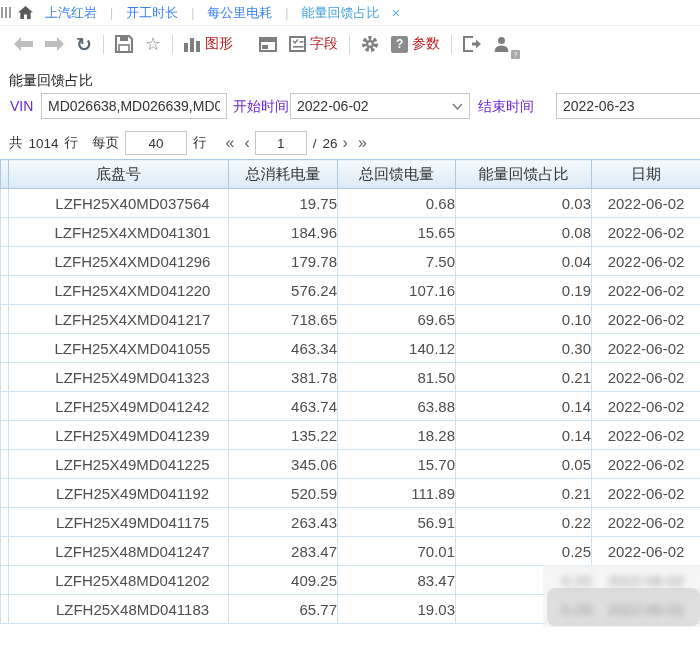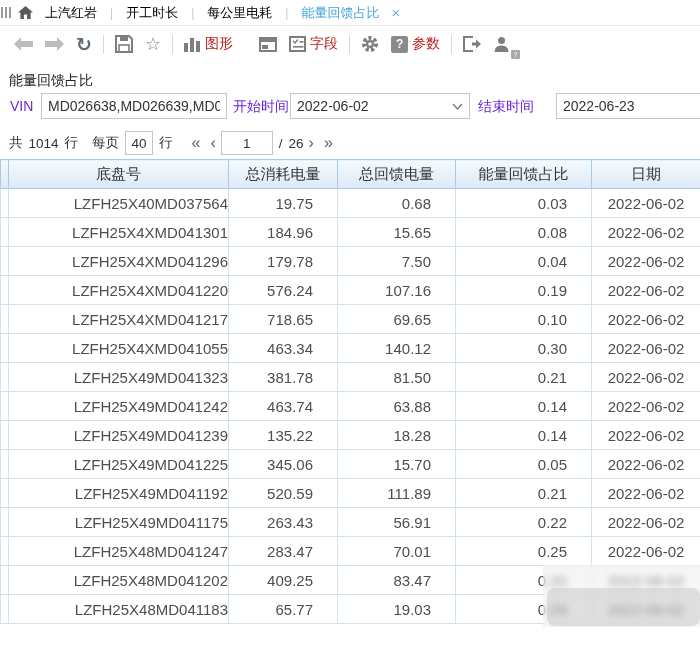--- a/index.html
+++ b/index.html
@@ -6,21 +6,21 @@
   html,body { background:#fff; }
   body { font-family:"Liberation Sans","DejaVu Sans",sans-serif; }
   #app { position:relative; width:700px; height:647px; background:#fff; overflow:hidden; }
 
   
   .tabbar { position:absolute; left:0; top:0; width:700px; height:26px;
             display:flex; align-items:center; border-bottom:1px solid #ececec; }
   .grip { display:flex; gap:2px; margin-left:1px; margin-right:7px; }
   .grip i { display:block; width:2px; height:11px; background:#9b9b9b; }
   .home { margin-right:8px; display:flex; align-items:center; }
-  .tab { font-size:13px; color:#000000; padding:0 4px; white-space:nowrap; cursor:default; }
+  .tab { font-size:13px; color:#3b82f6; padding:0 4px; white-space:nowrap; cursor:default; }
   .tab.active { color:#44a5da; }
   .tabsep { color:#c9c9c9; font-size:12px; padding:0 9px; }
   .tabclose { color:#63b4e0; font-size:15px; margin-left:8px; cursor:default; }
 
   
   .toolbar { position:absolute; left:0; top:26px; width:700px; height:36px;
              display:flex; align-items:center; padding-left:8px; }
   .tbtn { display:flex; align-items:center; gap:4px; padding:0 6px; height:26px; }
   .tlabel { font-size:14px; color:#b91c1c; white-space:nowrap; }
   .tsep { width:1px; height:19px; background:#d8d8d8; margin:0 5px; }
@@ -53,22 +53,22 @@
             color:#333; font-family:inherit; background:#fff; }
   .parrow { font-size:16px; color:#5e5e5e; padding:0 5px; cursor:default; }
 
   
   .grid { position:absolute; left:0; top:159px; width:700px; border-collapse:collapse; table-layout:fixed; }
   .grid th { height:29px; background:linear-gradient(#f5fafd,#dbeaf6); border:1px solid #abc9e2;
              font-size:15px; font-weight:400; color:#333; text-align:center; }
   .grid td { height:29px; border:1px solid #cfe2f2; font-size:15px; color:#4e4e4e;
              white-space:nowrap; overflow:hidden; background:#fff; }
   .grid td.gutter, .grid th.gutter { padding:0; }
-  .grid td.c0 { text-align:right; padding-left:28px; }
-  .grid td.c1, .grid td.c2, .grid td.c3 { text-align:right; padding-right:24px; }
+  .grid td.c0 { text-align:center; padding-left:28px; }
+  .grid td.c1, .grid td.c2, .grid td.c3 { text-align:right; padding-right:0; }
   .grid td.c4 { text-align:center; }
 
   
   .wm-smudge { position:absolute; left:543px; top:565px; width:157px; height:62px;
                background:rgba(236,236,236,0.45); -webkit-backdrop-filter:blur(3px); backdrop-filter:blur(3px); }
   .wm-band { position:absolute; left:547px; top:588px; width:153px; height:38px; border-radius:8px;
              background:rgba(140,140,140,0.22); -webkit-backdrop-filter:blur(1.5px); backdrop-filter:blur(1.5px); }
 </style>
 </head>
 <body>
@@ -192,21 +192,21 @@
 
   <div class="pager">
     <span>共</span>
     <span class="gap"></span>
     <span>1014</span>
     <span class="gap"></span>
     <span>行</span>
     <span class="biggap"></span>
     <span>每页</span>
     <span class="gap"></span>
-    <input class="pinput" style="width: 28px;" value="40">
+    <input class="pinput" style="width: 62px;" value="40">
     <span class="gap"></span>
     <span>行</span>
     <span class="biggap"></span>
     <span class="parrow">«</span>
     <span class="parrow">‹</span>
     <input class="pinput" style="width: 52px;" value="1">
     <span class="gap"></span>
     <span>/</span>
     <span class="gap"></span>
     <span>26</span>

